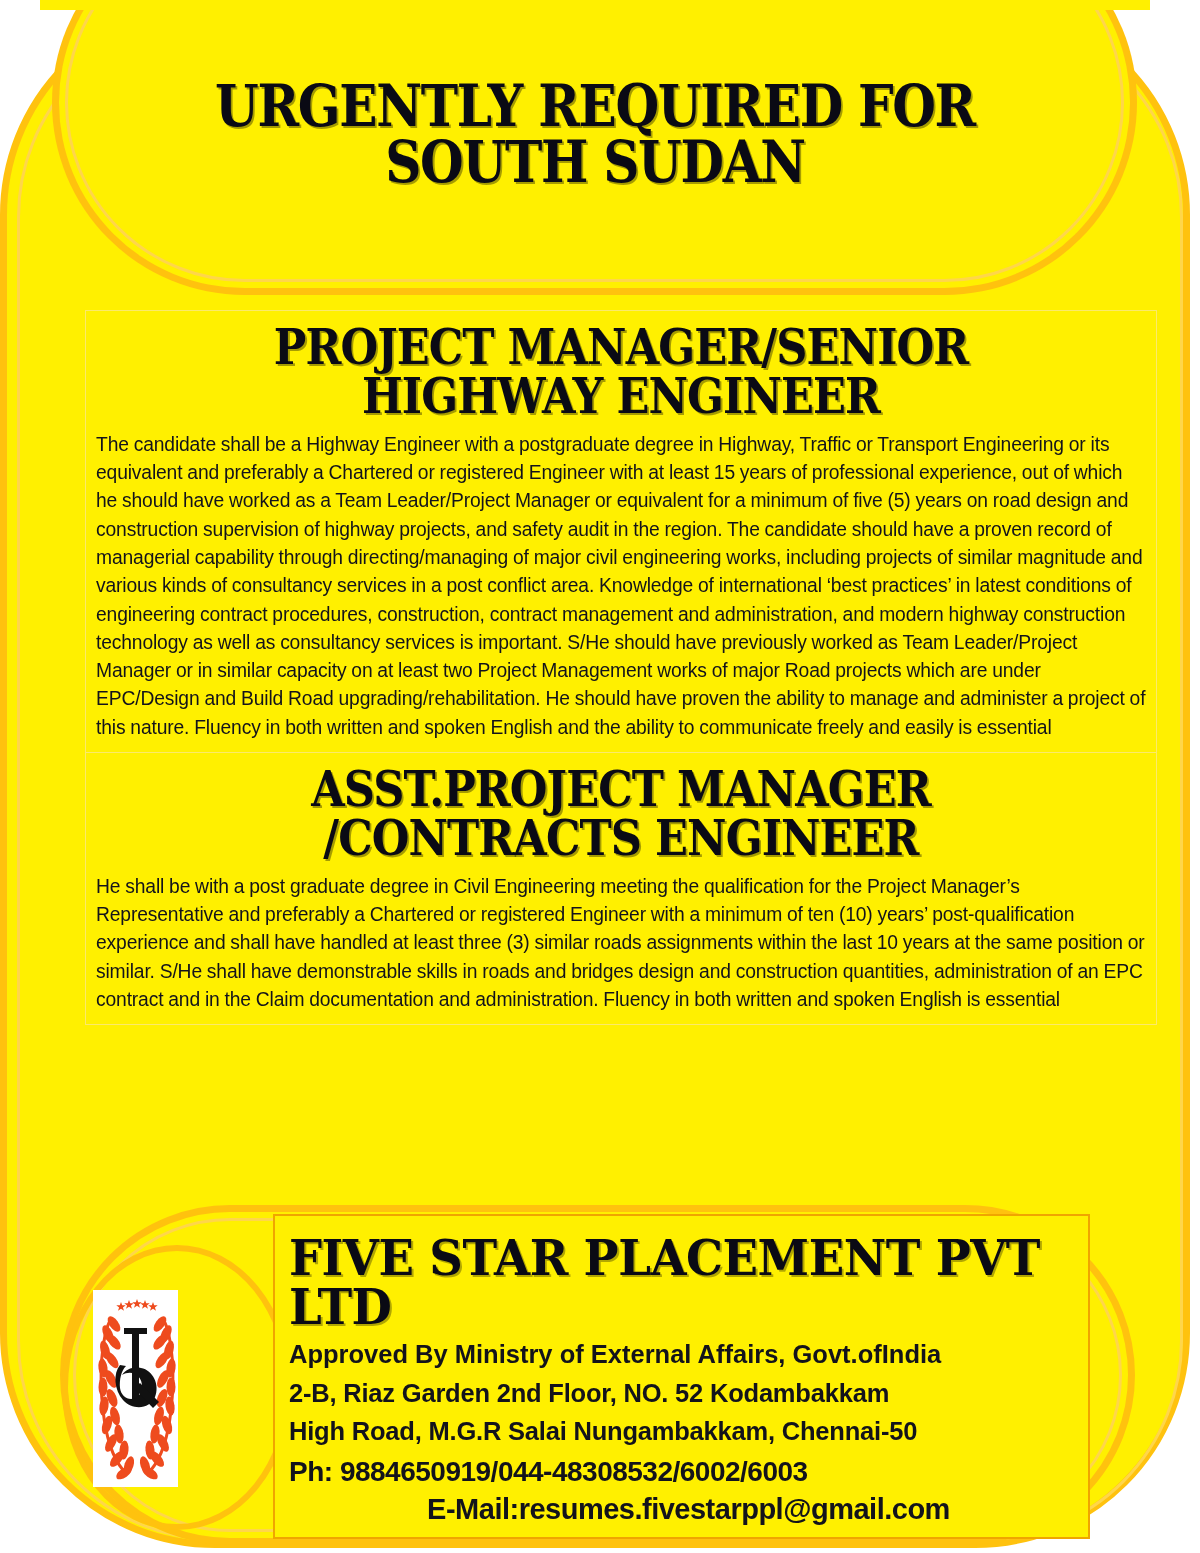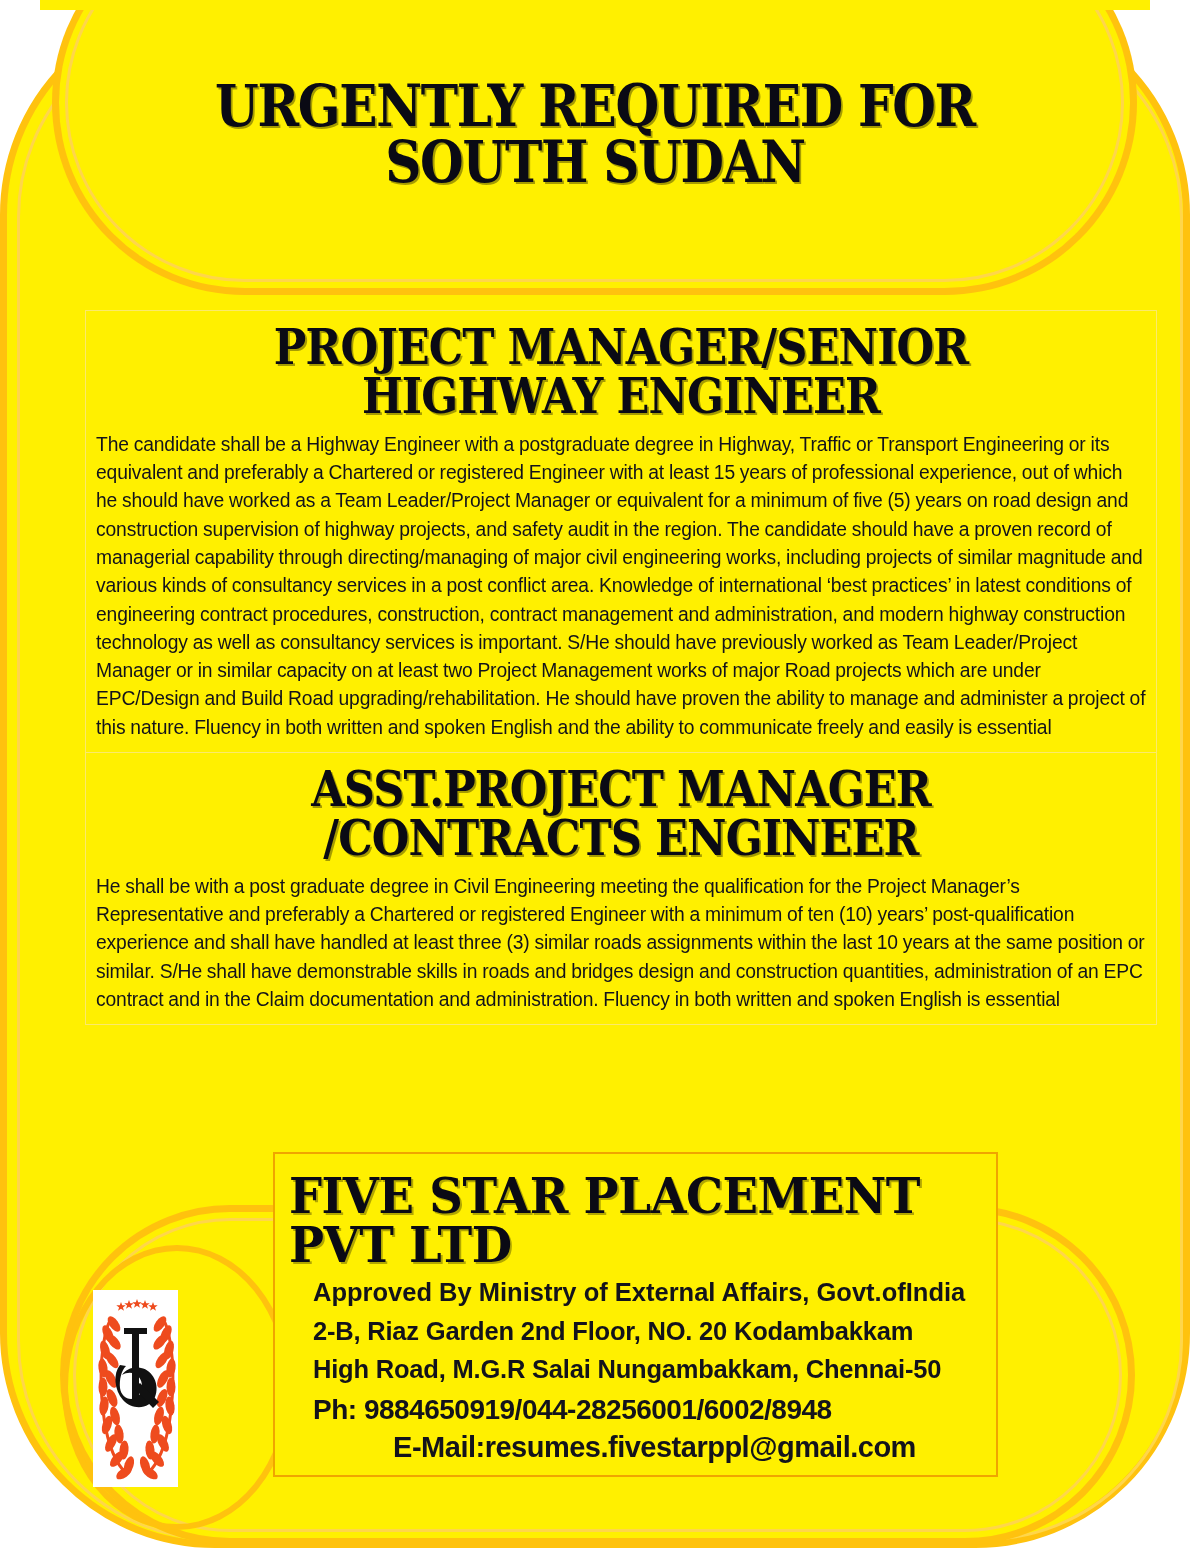--- a/index.html
+++ b/index.html
@@ -175,22 +175,22 @@
     width: 85px;
     height: 197px;
     background: #ffffff;
     z-index: 8;
   }
   .logo-svg { display: block; width: 85px; height: 197px; }
 
   .footer-box {
     position: absolute;
     left: 273px;
-    top: 1152px;
-    width: 725px;
+    top: 1214px;
+    width: 817px;
     height: 325px;
     border: 2px solid #f0a500;
     box-sizing: border-box;
     background: #fff000;
     z-index: 7;
     padding: 18px 0 0 14px;
   }
 
   .company-name {
     font-family: "DejaVu Serif", "Liberation Serif", serif;
@@ -205,21 +205,20 @@
     margin-bottom: 10px;
   }
   .company-line {
     font-family: "Liberation Sans", sans-serif;
     font-weight: bold;
     font-size: 25.5px;
     color: #13131b;
     line-height: 1.0;
     margin-bottom: 13px;
     letter-spacing: -0.2px;
-    margin-left: 24px;
   }
   .company-line.approved { letter-spacing: 0px; }
   .company-line.phone,
   .company-line.email {
     font-size: 28px;
     margin-bottom: 9px;
     letter-spacing: -0.5px;
   }
   .company-line.email { font-size: 29px; text-align: center; }
 </style>
@@ -317,17 +316,17 @@
       <rect x="39" y="38" width="7" height="72"></rect>
       <path d="M27,75 C20,83 21,100 30,110 C40,121 57,119 62,107 C67,95 60,80 48,78 C40,76.5 33,79 29,85 C34,82 41,82 45,86 C51,92 50,103 44,107 C37,112 28,107 27,98 C26.3,90 28,81 33,76 Z"></path>
       <path d="M41,98 L60,118 L66,112 L47,93 Z"></path>
     </g>
   </svg>
 </div>
 
 <div class="footer-box">
   <div class="company-name">FIVE STAR PLACEMENT PVT LTD</div>
   <div class="company-line approved">Approved By Ministry of External Affairs, Govt.ofIndia</div>
-  <div class="company-line">2-B, Riaz Garden 2nd Floor, NO. 20 Kodambakkam</div>
+  <div class="company-line">2-B, Riaz Garden 2nd Floor, NO. 52 Kodambakkam</div>
   <div class="company-line">High Road, M.G.R Salai Nungambakkam, Chennai-50</div>
-  <div class="company-line phone">Ph: 9884650919/044-28256001/6002/8948</div>
+  <div class="company-line phone">Ph: 9884650919/044-48308532/6002/6003</div>
   <div class="company-line email">E-Mail:resumes.fivestarppl@gmail.com</div>
 </div>
 
 </body></html>

